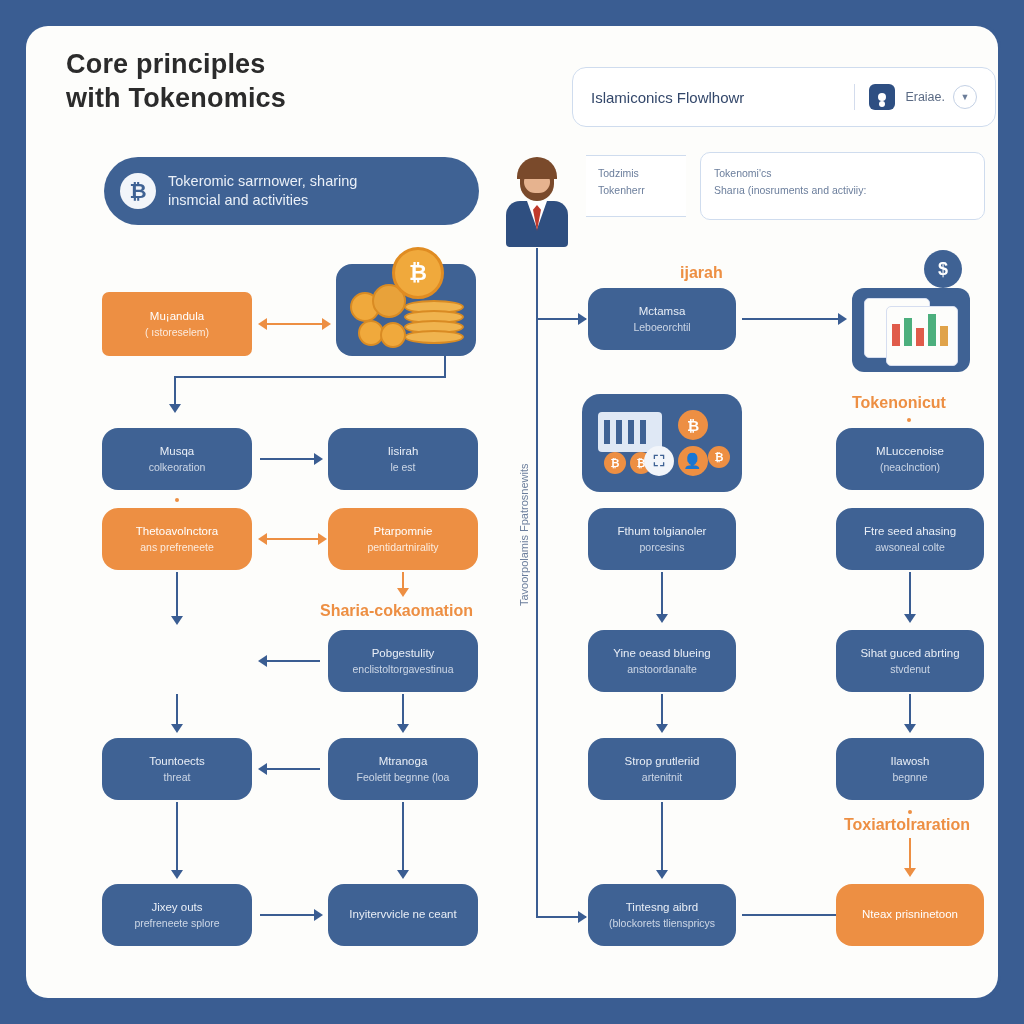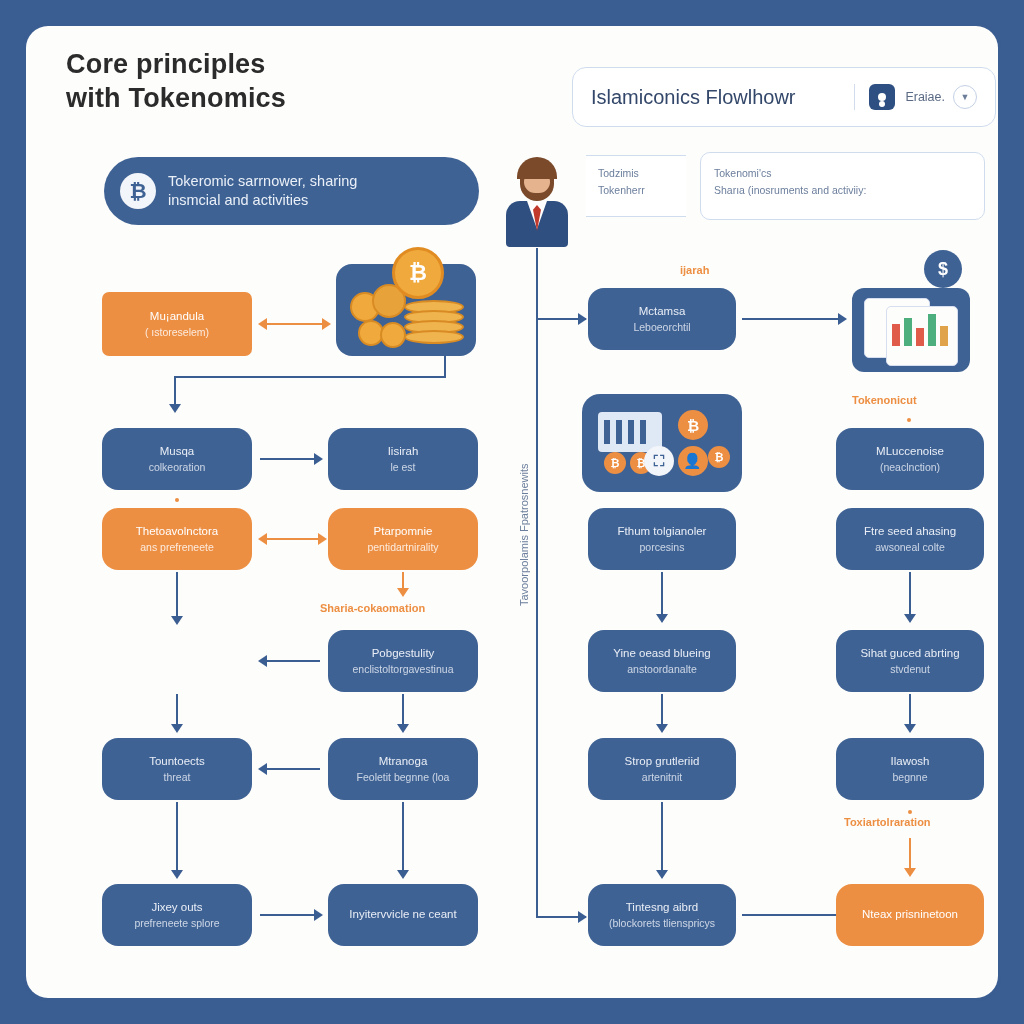--- a/index.html
+++ b/index.html
@@ -44,21 +44,21 @@
     display:flex;align-items:center;justify-content:center;font-size:21px;
     font-weight:bold;flex:0 0 36px;margin-right:12px;
   }
   .banner .txt{font-size:14.5px;line-height:1.3;}
   
   .searchbar{
     position:absolute;left:546px;top:41px;width:424px;height:60px;
     border:1.5px solid #cfdcee;border-radius:14px;background:#fff;
     display:flex;align-items:center;padding:0 18px;box-sizing:border-box;
   }
-  .searchbar .q{font-size:20px;color:#33476a;flex:1;}
+  .searchbar .q{font-size:15px;color:#33476a;flex:1;}
   .searchbar .sep{width:1px;height:26px;background:#d3dced;margin:0 14px;}
   .searchbar .av{
     width:26px;height:26px;border-radius:6px;background:#2e4f82;
     display:flex;align-items:center;justify-content:center;margin-right:10px;
   }
   .searchbar .av .head{width:8px;height:8px;border-radius:50%;background:#fff;
     box-shadow:0 7px 0 -1px #fff;}
   .searchbar .user{font-size:12.5px;color:#5a6a84;margin-right:8px;}
   .searchbar .caret{
     width:22px;height:22px;border-radius:50%;border:1.5px solid #c4d1e5;
@@ -76,21 +76,21 @@
   
   .ln{position:absolute;background:#3a5d92;}
   .ln.o{background:#ed8f43;}
   .arrow{position:absolute;width:0;height:0;}
   .ar-down{border-left:6px solid transparent;border-right:6px solid transparent;border-top:9px solid #3a5d92;}
   .ar-right{border-top:6px solid transparent;border-bottom:6px solid transparent;border-left:9px solid #3a5d92;}
   .ar-left{border-top:6px solid transparent;border-bottom:6px solid transparent;border-right:9px solid #3a5d92;}
   .ar-down.o{border-top-color:#ed8f43;}
   .ar-right.o{border-left-color:#ed8f43;}
   .ar-left.o{border-right-color:#ed8f43;}
-  .lbl{position:absolute;font-size:11px;color:#ed8f43;font-weight:bold;}
+  .lbl{position:absolute;font-size:16px;color:#ed8f43;font-weight:bold;}
   .lbl.blue{color:#3a5d92;}
   .vlabel{
     position:absolute;font-size:11px;color:#6b7e9c;
     transform:rotate(-90deg);transform-origin:left top;white-space:nowrap;
   }
   
   .coinbox{
     position:absolute;left:310px;top:238px;width:140px;height:92px;
     background:#3f6294;border-radius:16px;
   }

